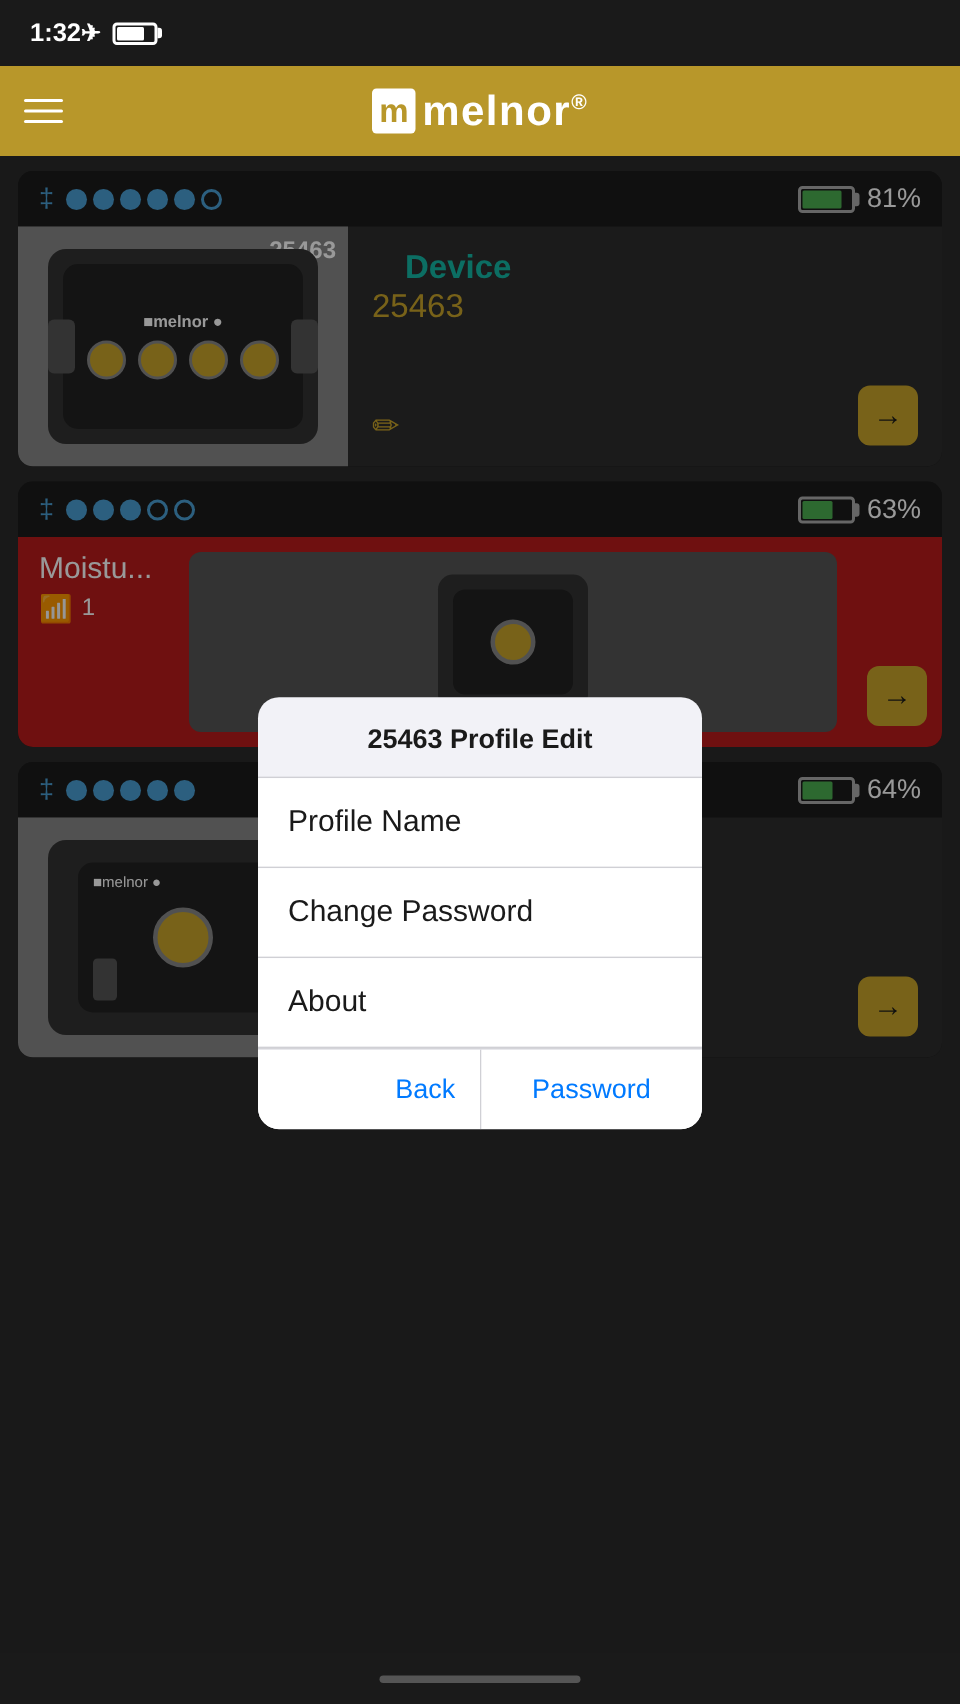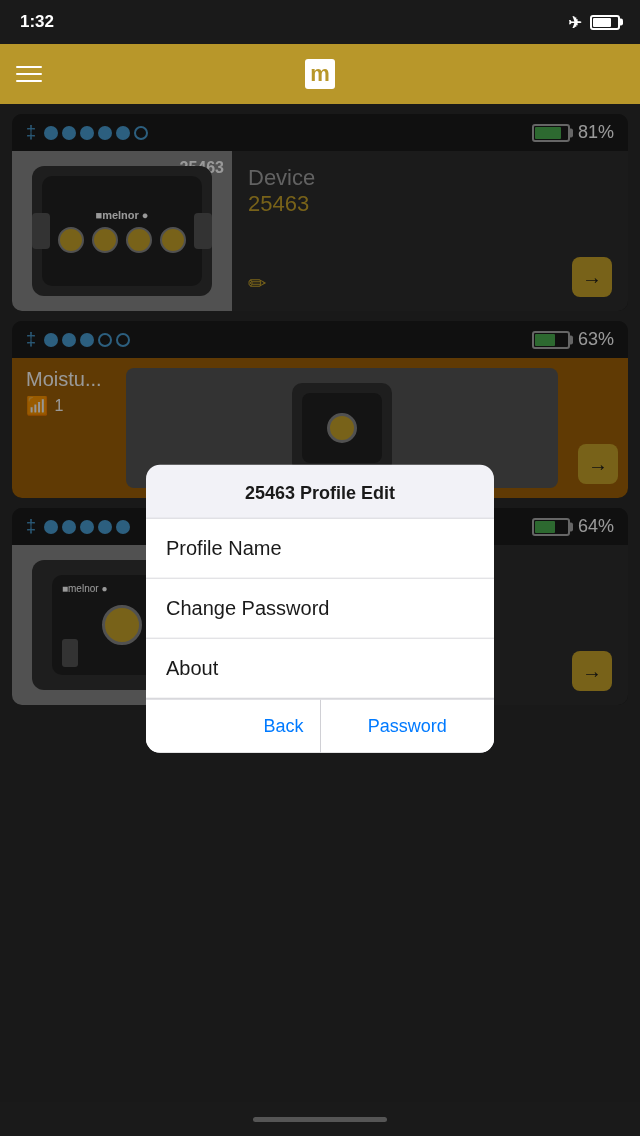--- a/index.html
+++ b/index.html
@@ -12,21 +12,20 @@
       overflow: hidden;
       position: relative;
     }
 
     
     .status-bar {
       height: 44px;
       background: #1a1a1a;
       display: flex;
       align-items: center;
-      justify-content: space-between;
       padding: 0 20px;
       color: white;
       font-size: 17px;
       font-weight: 600;
     }
     .status-bar .time { font-weight: 700; }
     .status-bar .icons { display: flex; align-items: center; gap: 8px; }
     .battery-icon {
       width: 30px; height: 15px;
       border: 2px solid white;
@@ -231,21 +230,21 @@
     .pipe-left { left: -10px; top: 50%; transform: translateY(-50%); }
     .pipe-right { right: -10px; top: 50%; transform: translateY(-50%); }
 
     .card-info {
       flex: 1;
       padding: 14px 16px;
       display: flex;
       flex-direction: column;
       justify-content: space-between;
     }
-    .device-label { color: #a3a3a3; font-size: 22px; font-weight: 400; }
+    .device-label { color: #14b8a6; font-size: 22px; font-weight: 700; margin-left: 22px; }
     .device-id { color: #c8a42a; font-size: 22px; font-weight: 400; }
     .card-actions {
       display: flex;
       justify-content: space-between;
       align-items: flex-end;
     }
     .edit-pencil { color: #c8a42a; font-size: 22px; }
     .arrow-btn {
       width: 40px; height: 40px;
       background: #c8a42a;
@@ -255,21 +254,21 @@
       justify-content: center;
       color: #1a1a1a;
       font-size: 20px;
       font-weight: 700;
       cursor: pointer;
     }
 
     
     .card-body-moisture {
       display: flex;
-      background: #a16207;
+      background: #b91c1c;
       min-height: 140px;
     }
     .moisture-left {
       padding: 10px 14px;
       color: white;
       font-size: 20px;
     }
     .wifi-row { display: flex; align-items: center; gap: 6px; margin-top: 4px; }
     .wifi-icon { color: white; font-size: 18px; }
     .signal-num { color: white; font-size: 16px; }
@@ -281,21 +280,21 @@
       background: rgba(0,0,0,0.4);
       z-index: 10;
     }
 
     
     .modal {
       position: absolute;
       top: 50%;
       left: 50%;
       transform: translate(-50%, -48%);
-      width: 348px;
+      width: 296px;
       background: #f2f2f7;
       border-radius: 14px;
       z-index: 20;
       overflow: hidden;
     }
     .modal-title {
       text-align: center;
       padding: 18px 20px 14px;
       font-size: 18px;
       font-weight: 600;
@@ -359,20 +358,21 @@
 </div>
 
 <div class="header">
   <div class="menu-btn">
     <div class="hamburger-line"></div>
     <div class="hamburger-line"></div>
     <div class="hamburger-line"></div>
   </div>
   <div class="logo">
     <div class="logo-m-box">m</div>
+    <span class="logo-text">melnor<span class="logo-reg">®</span></span>
   </div>
 </div>
 
 <div class="main-content">
 
   <div class="device-card">
     <div class="card-top-bar">
       <div class="card-top-left">
         <span class="bt-icon">‡</span>
         <div class="signal-dots">

